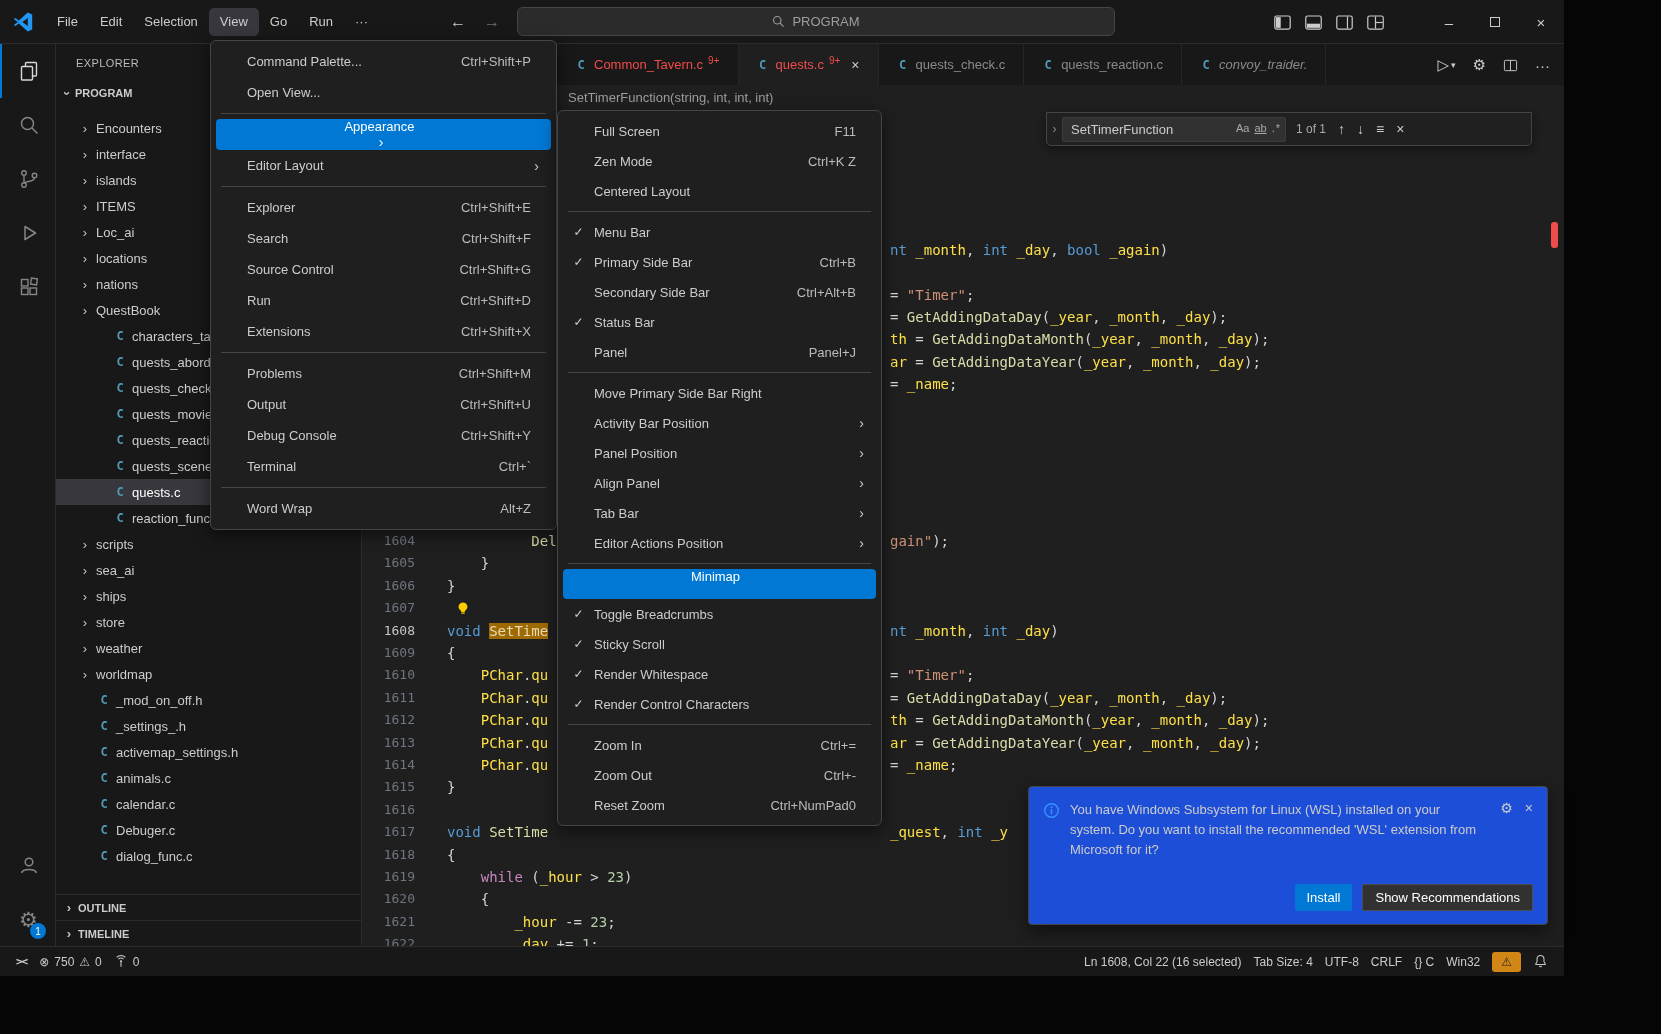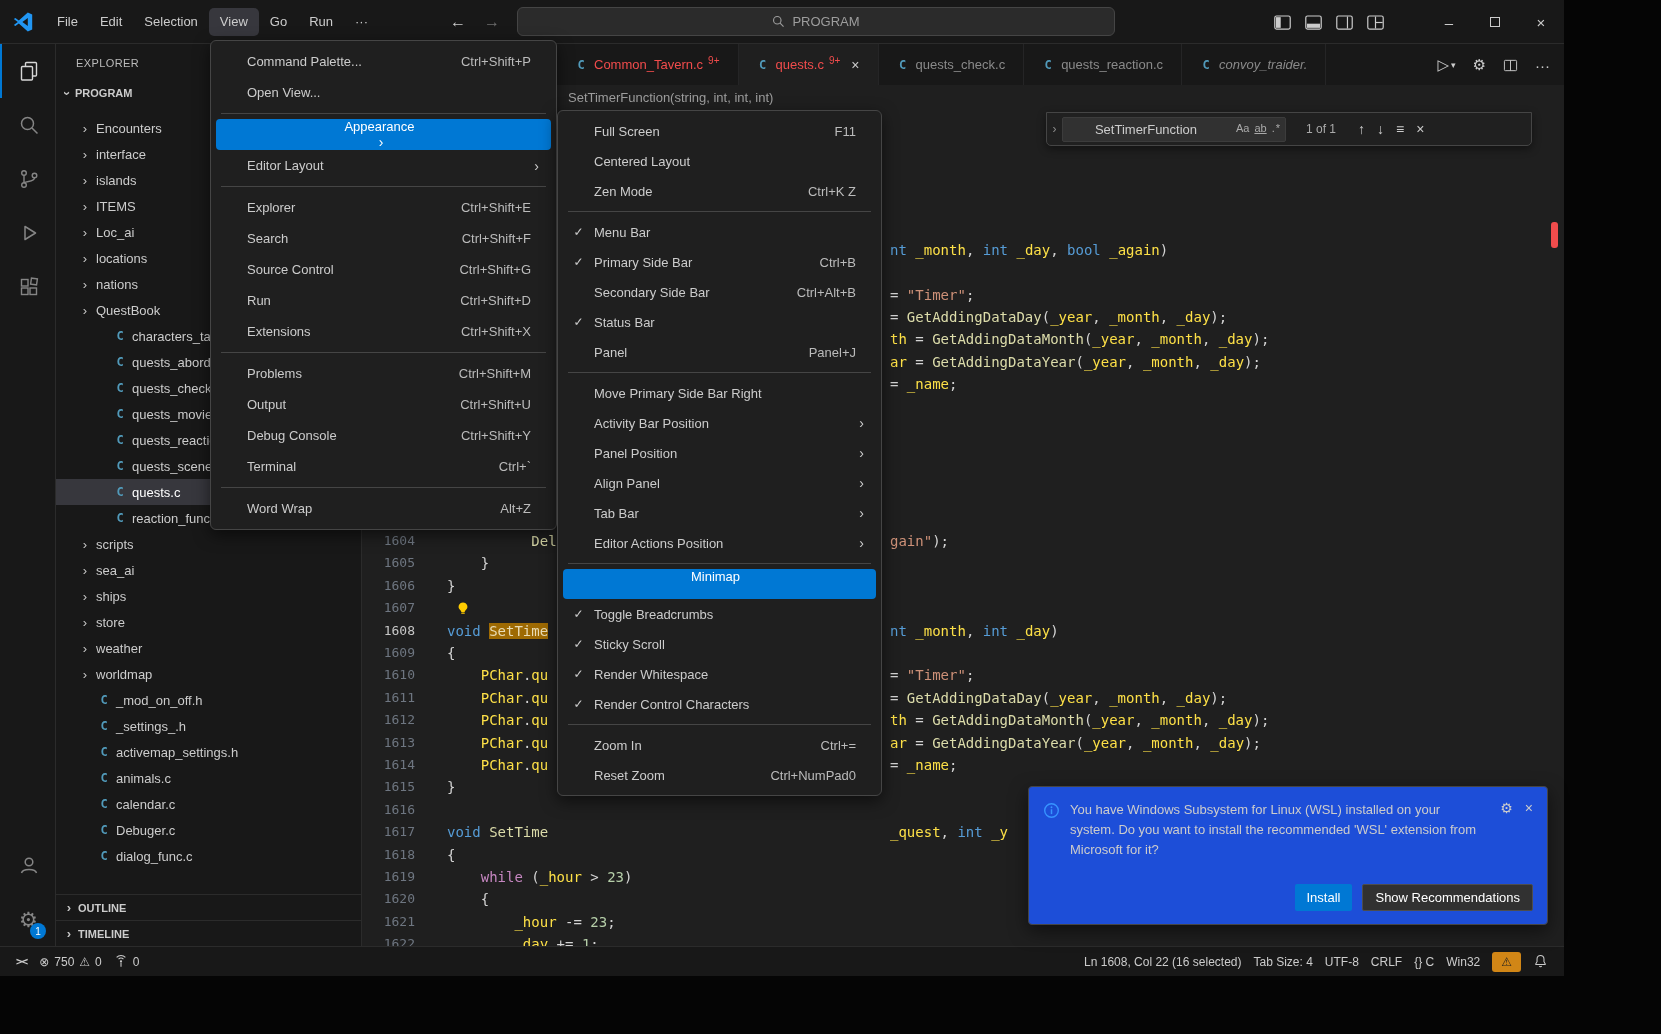--- a/index.html
+++ b/index.html
@@ -78,25 +78,25 @@
   .tok-hl { background:#9e6a03; color:#e9dcb5; }
   .bulbwrap { position:absolute; left:94px; top:4px; }
   .ruler-mark { position:absolute; right:6px; width:7px; border-radius:3px; background:#f14c4c; }
 
   
   .find-widget { position:absolute; left:1046px; top:112px; width:486px; height:34px; background:#202020; border:1px solid #454545;
                  border-radius:0 0 5px 5px; box-shadow:0 3px 9px rgba(0,0,0,.45); display:flex; align-items:center; z-index:40; }
   .find-grip { width:15px; height:100%; display:flex; align-items:center; justify-content:center; color:#8a8a8a; font-size:12px; border-right:0; }
   .find-box { position:relative; }
   .find-input { width:224px; height:25px; background:#313131; border:1px solid #3c3c3c; border-radius:2px; color:#cccccc;
-                font-size:13px; padding:0 64px 0 8px; font-family:"Liberation Sans", sans-serif; outline:none;text-align:center; }
+                font-size:13px; padding:0 64px 0 8px; font-family:"Liberation Sans", sans-serif; outline:none; }
   .find-opts { position:absolute; right:5px; top:5px; display:flex; gap:5px; font-size:11px; color:#aaaaaa; }
   .find-opt.word { text-decoration:underline; }
   .find-opt.regex { letter-spacing:1px; }
-  .find-count { margin:0 20px; font-size:12px; color:#aaaaaa; white-space:nowrap; }
+  .find-count { margin:0 10px; font-size:12px; color:#aaaaaa; white-space:nowrap; }
   .find-actions { display:flex; gap:12px; color:#cccccc; font-size:14px; margin-left:2px; }
 
   
   .menu { position:absolute; background:#1f1f1f; border:1px solid #454545; border-radius:6px; box-shadow:0 5px 16px rgba(0,0,0,.55);
           padding:5px 0; font-size:13px; color:#cccccc; z-index:60; }
   .view-menu { left:210px; top:40px; width:347px; }
   .appearance-menu { left:557px; top:110px; width:325px; }
   .menu-item { height:31px; display:flex; align-items:center; margin:0 5px; border-radius:4px; padding-right:8px; white-space:nowrap; }
   .appearance-menu .menu-item { height:30px; }
   .menu-item.hl { background:#0078d4; color:#ffffff;flex-direction:column; }
@@ -549,26 +549,26 @@
       </div>
 
     <div class="menu appearance-menu">
         <div class="menu-item">
           <span class="mi-check"></span>
           <span class="mi-label">Full Screen</span>
           <span class="mi-short">F11</span>
         </div>
         <div class="menu-item">
           <span class="mi-check"></span>
-          <span class="mi-label">Centered Layout</span>
-        </div>
-        <div class="menu-item">
-          <span class="mi-check"></span>
           <span class="mi-label">Zen Mode</span>
           <span class="mi-short">Ctrl+K Z</span>
+        </div>
+        <div class="menu-item">
+          <span class="mi-check"></span>
+          <span class="mi-label">Centered Layout</span>
         </div>
         <div class="menu-sep"></div>
         <div class="menu-item">
           <span class="mi-check">✓</span>
           <span class="mi-label">Menu Bar</span>
         </div>
         <div class="menu-item">
           <span class="mi-check">✓</span>
           <span class="mi-label">Primary Side Bar</span>
           <span class="mi-short">Ctrl+B</span>
@@ -636,20 +636,25 @@
         </div>
         <div class="menu-item">
           <span class="mi-check">✓</span>
           <span class="mi-label">Render Control Characters</span>
         </div>
         <div class="menu-sep"></div>
         <div class="menu-item">
           <span class="mi-check"></span>
           <span class="mi-label">Zoom In</span>
           <span class="mi-short">Ctrl+=</span>
+        </div>
+        <div class="menu-item">
+          <span class="mi-check"></span>
+          <span class="mi-label">Zoom Out</span>
+          <span class="mi-short">Ctrl+-</span>
         </div>
         <div class="menu-item">
           <span class="mi-check"></span>
           <span class="mi-label">Reset Zoom</span>
           <span class="mi-short">Ctrl+NumPad0</span>
         </div>
       </div>
 
     <div class="notification">
       <div class="notif-row">

